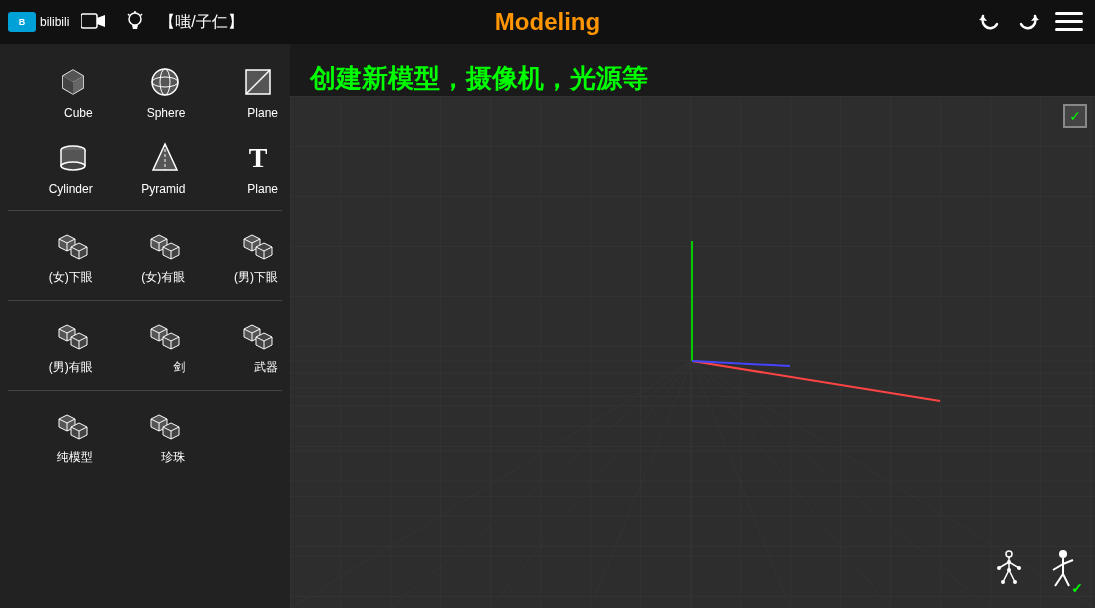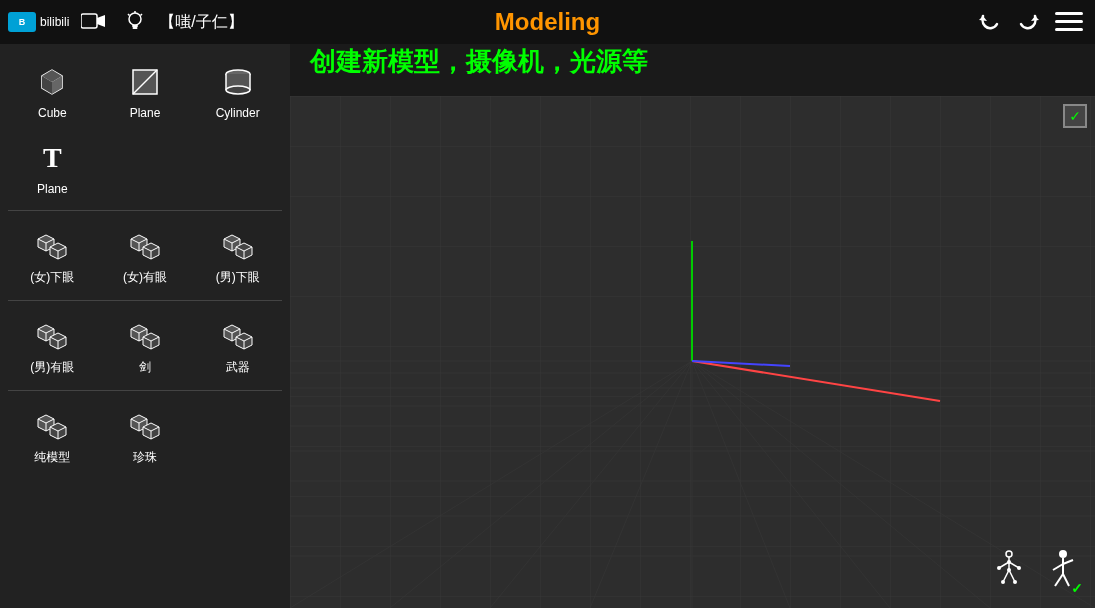--- a/index.html
+++ b/index.html
@@ -65,21 +65,21 @@
     }
 
     
     #subtitle {
       position: absolute;
       top: 44px;
       left: 290px;
       right: 0;
       height: 52px;
       display: flex;
-      align-items: flex-start;
+      align-items: flex-end;
       padding-left: 20px;
       z-index: 5;
     }
     #subtitle-text {
       color: #00ff00;
       font-size: 26px;
       font-weight: bold;
     }
 
     
@@ -127,21 +127,21 @@
     
     .sidebar-section {
       display: grid;
       grid-template-columns: repeat(3, 1fr);
       gap: 4px;
       margin-bottom: 8px;
     }
     .sidebar-item {
       display: flex;
       flex-direction: column;
-      align-items: center;
+      align-items: flex-end;
       padding: 8px 4px 6px;
       cursor: pointer;
       border-radius: 4px;
     }
     .sidebar-item-label {
       color: #fff;
       font-size: 12px;
       margin-top: 4px;
       text-align: center;
     }
@@ -274,40 +274,55 @@
         <line x1="10" y1="14" x2="20" y2="20" stroke="white" stroke-width="1.5"></line>
         <line x1="30" y1="14" x2="20" y2="20" stroke="white" stroke-width="1.5"></line>
         <line x1="20" y1="20" x2="20" y2="32" stroke="white" stroke-width="1.5"></line>
         <polygon points="10,14 20,8 30,14 20,20" fill="#555"></polygon>
         <polygon points="10,14 10,26 20,32 20,20" fill="#444"></polygon>
         <polygon points="30,14 30,26 20,32 20,20" fill="#666"></polygon>
       </svg>
       <span class="sidebar-item-label">Cube</span>
     </div>
 
+    <div class="sidebar-item">
+      <svg class="icon-sphere" viewBox="0 0 40 40">
+        <circle cx="20" cy="20" r="13" fill="#555" stroke="white" stroke-width="1.5"></circle>
+        <ellipse cx="20" cy="20" rx="13" ry="5" fill="none" stroke="white" stroke-width="1"></ellipse>
+        <ellipse cx="20" cy="20" rx="5" ry="13" fill="none" stroke="white" stroke-width="1"></ellipse>
+      </svg>
+      <span class="sidebar-item-label">Sphere</span>
+    </div>
 
     <div class="sidebar-item">
       <svg class="icon-plane" viewBox="0 0 40 40">
         <polygon points="8,32 32,32 32,8 8,8" fill="#555" stroke="white" stroke-width="1.5"></polygon>
         <line x1="8" y1="32" x2="32" y2="8" stroke="white" stroke-width="1.5"></line>
       </svg>
       <span class="sidebar-item-label">Plane</span>
     </div>
 
     <div class="sidebar-item">
       <svg class="icon-cylinder" viewBox="0 0 40 40">
         <ellipse cx="20" cy="12" rx="12" ry="4" fill="#666" stroke="white" stroke-width="1.5"></ellipse>
         <rect x="8" y="12" width="24" height="16" fill="#555"></rect>
         <line x1="8" y1="12" x2="8" y2="28" stroke="white" stroke-width="1.5"></line>
         <line x1="32" y1="12" x2="32" y2="28" stroke="white" stroke-width="1.5"></line>
         <ellipse cx="20" cy="28" rx="12" ry="4" fill="#444" stroke="white" stroke-width="1.5"></ellipse>
       </svg>
       <span class="sidebar-item-label">Cylinder</span>
     </div>
 
+    <div class="sidebar-item">
+      <svg class="icon-pyramid" viewBox="0 0 40 40">
+        <polygon points="20,6 8,32 32,32" fill="#555" stroke="white" stroke-width="1.5"></polygon>
+        <line x1="20" y1="6" x2="20" y2="32" stroke="white" stroke-width="1" stroke-dasharray="3,2"></line>
+      </svg>
+      <span class="sidebar-item-label">Pyramid</span>
+    </div>
 
     <div class="sidebar-item">
       <div class="icon-text">T</div>
       <span class="sidebar-item-label">Plane</span>
     </div>
   </div>
 
   <div class="sidebar-divider"></div>
 
   <div class="sidebar-section">

